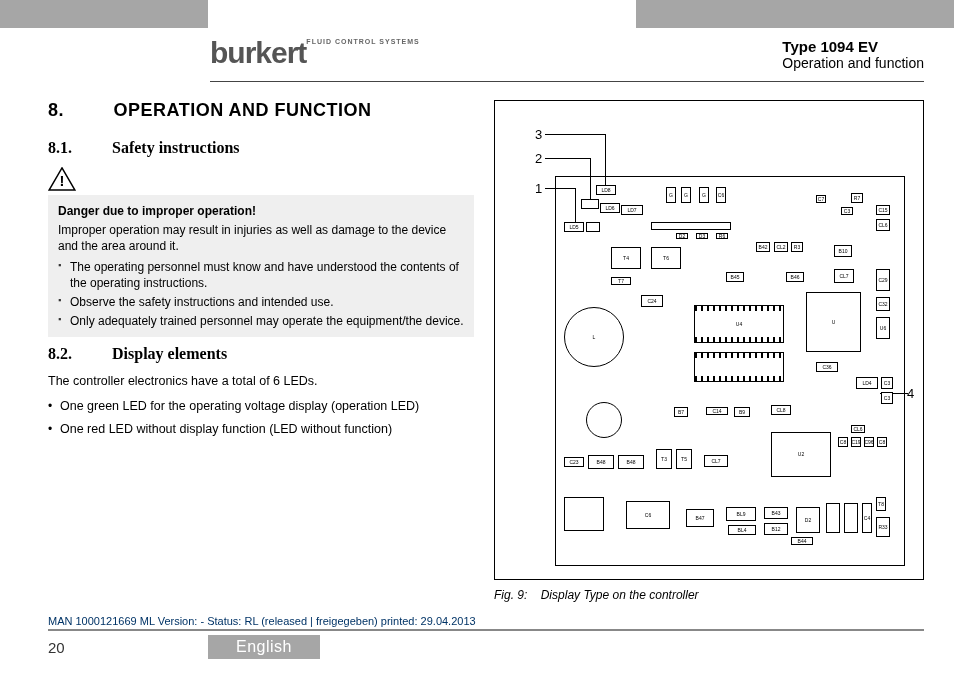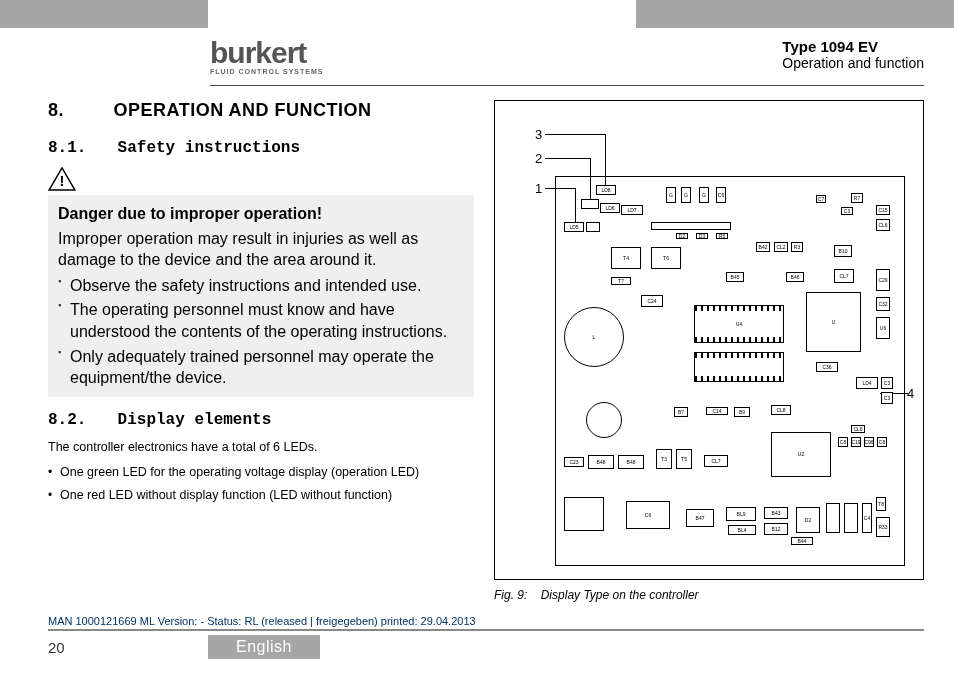--- a/index.html
+++ b/index.html
@@ -28,21 +28,21 @@
     position: absolute;
     top: 38px;
     left: 210px;
     right: 30px;
     display: flex;
     justify-content: space-between;
     align-items: flex-start;
     border-bottom: 1px solid #444;
     padding-bottom: 10px;
   }
-  .logo-area { display: flex; flex-direction: column; }
+  .logo-area { display: flex; }
   .logo-text {
     font-size: 30px; font-weight: bold; color: #555; letter-spacing: -1px;
     line-height: 1;
   }
   .logo-sub { font-size: 7px; color: #666; letter-spacing: 1px; font-weight: bold; }
   .header-right { text-align: left; }
   .doc-type { font-weight: bold; font-size: 15px; }
   .doc-section { font-size: 14px; }
   .content {
     position: absolute;
@@ -54,34 +54,34 @@
     gap: 20px;
   }
   .col-left { width: 430px; }
   .col-right { flex: 1; }
   h1.section-title {
     font-size: 18px; font-weight: bold; letter-spacing: 0.5px;
     margin-bottom: 18px; font-family: Arial, sans-serif;
   }
   h1.section-title .num { display:inline-block; width: 60px; }
   h2.subsection {
-    font-size: 16px; font-weight: bold; margin: 14px 0 10px 0;
-    font-family: Liberation Mono, monospace;
+    font-size: 16px; font-weight: bold; margin: 8px 0 10px 0;
+    font-family: Liberation Serif, serif;
   }
   h2.subsection .num { display: inline-block; width: 60px; }
   .warning-row { display: flex; align-items: center; gap: 8px; margin-bottom: 4px;}
   .warn-tri {
     width: 28px; height: 24px;
   }
   .warn-label { font-weight: bold; font-size: 12px; }
   .pink-bar { height: 8px; background: #e9c2cd; flex:1; margin-left:4px; }
   .warn-box {
     background: #efefef;
     padding: 8px 10px;
-    font-size: 16px;
+    font-size: 12px;
     line-height: 1.35;
   }
   .warn-box .danger-title { font-weight: bold; margin-bottom: 3px; }
   .warn-box ul { list-style: none; padding-left: 0; margin-top:4px;}
   .warn-box ul li { position: relative; padding-left: 12px; margin-top:3px; }
   .warn-box ul li::before {
     content: "▪"; position: absolute; left: 0; top: 0; font-size: 9px; color:#333;
   }
   .body-text { font-size: 12.5px; margin: 8px 0; line-height:1.35; }
   ul.body-list { list-style: none; padding:0; font-size:12.5px; }
@@ -165,22 +165,22 @@
       <svg class="warn-tri" viewBox="0 0 30 26">
         <polygon points="15,1 29,25 1,25" fill="none" stroke="#000" stroke-width="1.6"></polygon>
         <text x="15" y="21" text-anchor="middle" font-size="16" font-weight="bold" font-family="Arial">!</text>
       </svg>
     </div>
 
     <div class="warn-box">
       <div class="danger-title">Danger due to improper operation!</div>
       <div>Improper operation may result in injuries as well as damage to the device and the area around it.</div>
       <ul>
+        <li>The operating personnel must know and have understood the contents of the operating instructions.</li>
         <li>Observe the safety instructions and intended use.</li>
-        <li>The operating personnel must know and have understood the contents of the operating instructions.</li>
         <li>Only adequately trained personnel may operate the equipment/the device.</li>
       </ul>
     </div>
 
     <h2 class="subsection">
       <span class="num">8.2.</span>
       <span>Display elements</span>
     </h2>
 
     <p class="body-text">The controller electronics have a total of 6 LEDs.</p>

